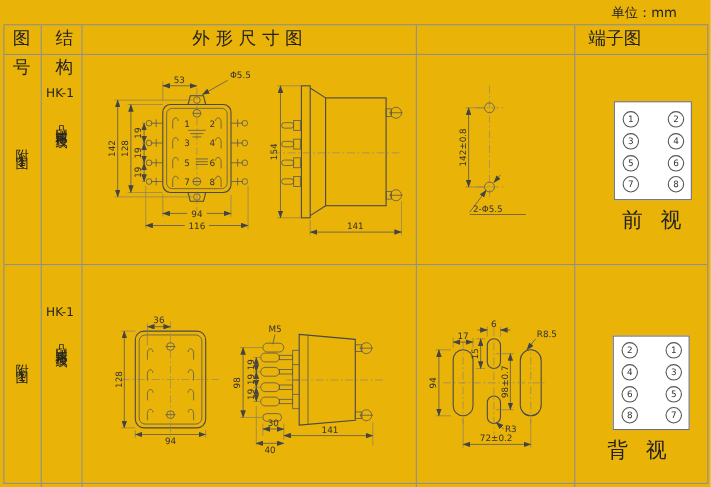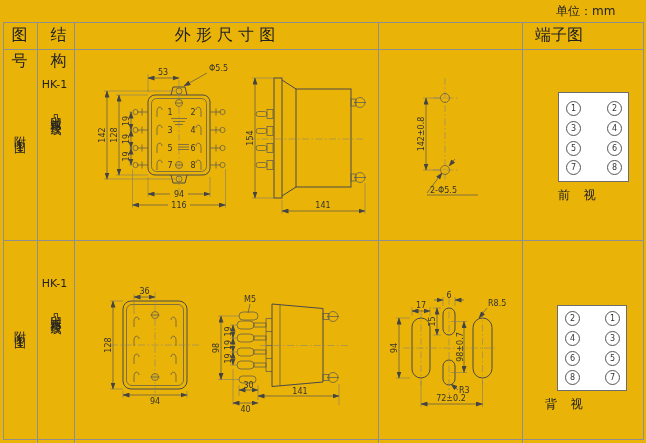--- a/index.html
+++ b/index.html
@@ -18,21 +18,21 @@
   svg{position:absolute;overflow:visible;}
   svg text{font-family:"DejaVu Sans","Liberation Sans",sans-serif;font-size:8px;fill:#333;}
   .out{stroke:#4a4a4a;stroke-width:1;fill:none;}
   .thin{stroke:#555;stroke-width:0.7;fill:none;}
   .dim{stroke:#555;stroke-width:0.7;fill:none;}
   .ext{stroke:#777;stroke-width:0.55;fill:none;}
   .cl{stroke:#808080;stroke-width:0.55;fill:none;stroke-dasharray:7 2.5 1.5 2.5;}
   .tbox{position:absolute;border:1px solid #6d6d6d;background:#fff;}
   .tcirc{position:absolute;width:13px;height:13px;border:1px solid #555;border-radius:50%;
          font-size:8px;display:flex;align-items:center;justify-content:center;color:#333;}
-  .tcap{position:absolute;font-size:12px;color:#222;word-spacing:10px;}
+  .tcap{position:absolute;text-align:center;font-size:19px;color:#222;word-spacing:10px;}
 </style>
 </head>
 <body>
 
 <div class="page">
 
   <svg width="0" height="0">
     <defs>
       <marker id="arr" markerWidth="7" markerHeight="5" refX="6.5" refY="2.5" orient="auto-start-reverse" markerUnits="userSpaceOnUse">
         <path d="M0,0 L7,2.5 L0,5 z" fill="#444"></path>

